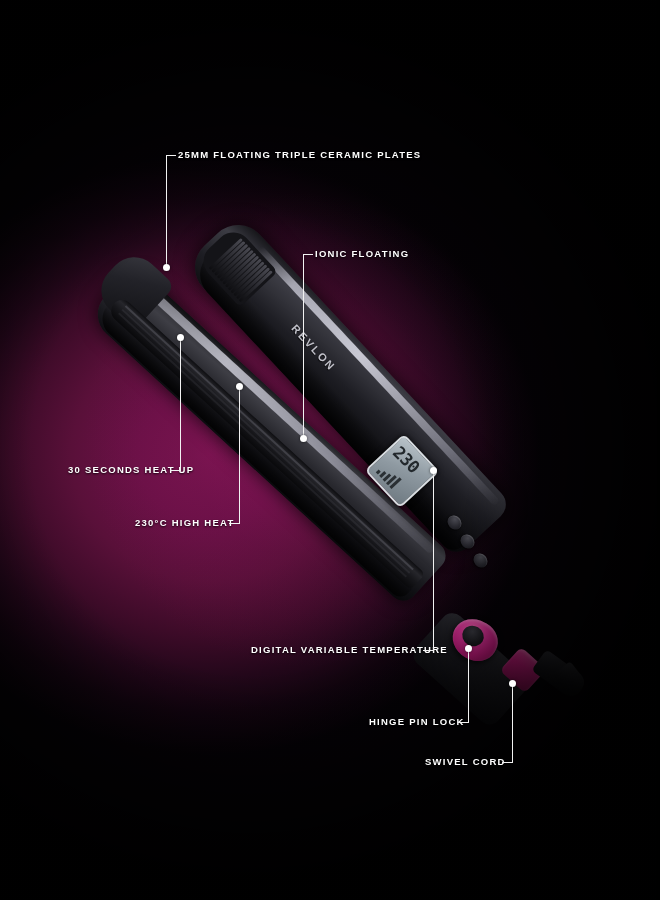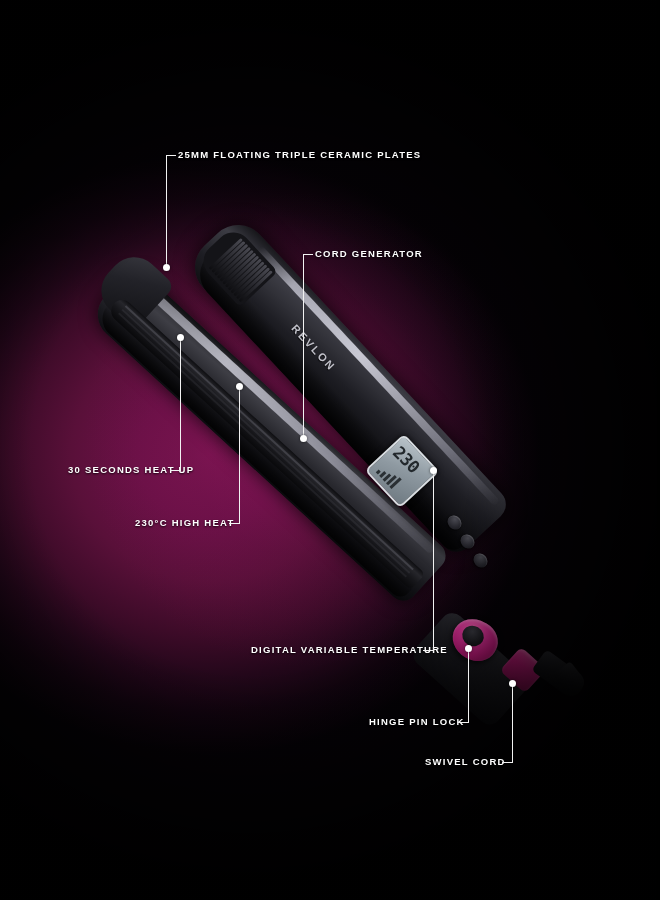--- a/index.html
+++ b/index.html
@@ -405,21 +405,21 @@
     <div class="cord-tip"></div>
   </div>
 
   <div class="bg-vignette"></div>
 
   <div id="callouts">
       <div class="callout-label" style="left: 178px; top: 149px;">25MM FLOATING TRIPLE CERAMIC PLATES</div>
       <div class="leader h" style="left: 166px; top: 155px; width: 10px;"></div>
       <div class="leader v" style="left: 166px; top: 155px; height: 112px;"></div>
       <div class="dot" style="left: 163px; top: 264px;"></div>
-      <div class="callout-label" style="left: 315px; top: 248px;">CORD GENERATOR</div>
+      <div class="callout-label" style="left: 315px; top: 248px;">IONIC FLOATING</div>
       <div class="leader h" style="left: 303px; top: 254px; width: 10px;"></div>
       <div class="leader v" style="left: 303px; top: 254px; height: 184px;"></div>
       <div class="dot" style="left: 300px; top: 435px;"></div>
       <div class="callout-label" style="left: 68px; top: 464px;">30 SECONDS HEAT UP</div>
       <div class="leader h" style="left: 170px; top: 470px; width: 11px;"></div>
       <div class="leader v" style="left: 180px; top: 337px; height: 133px;"></div>
       <div class="dot" style="left: 177px; top: 334px;"></div>
       <div class="callout-label" style="left: 135px; top: 517px;">230°C HIGH HEAT</div>
       <div class="leader h" style="left: 229px; top: 523px; width: 11px;"></div>
       <div class="leader v" style="left: 239px; top: 386px; height: 137px;"></div>

